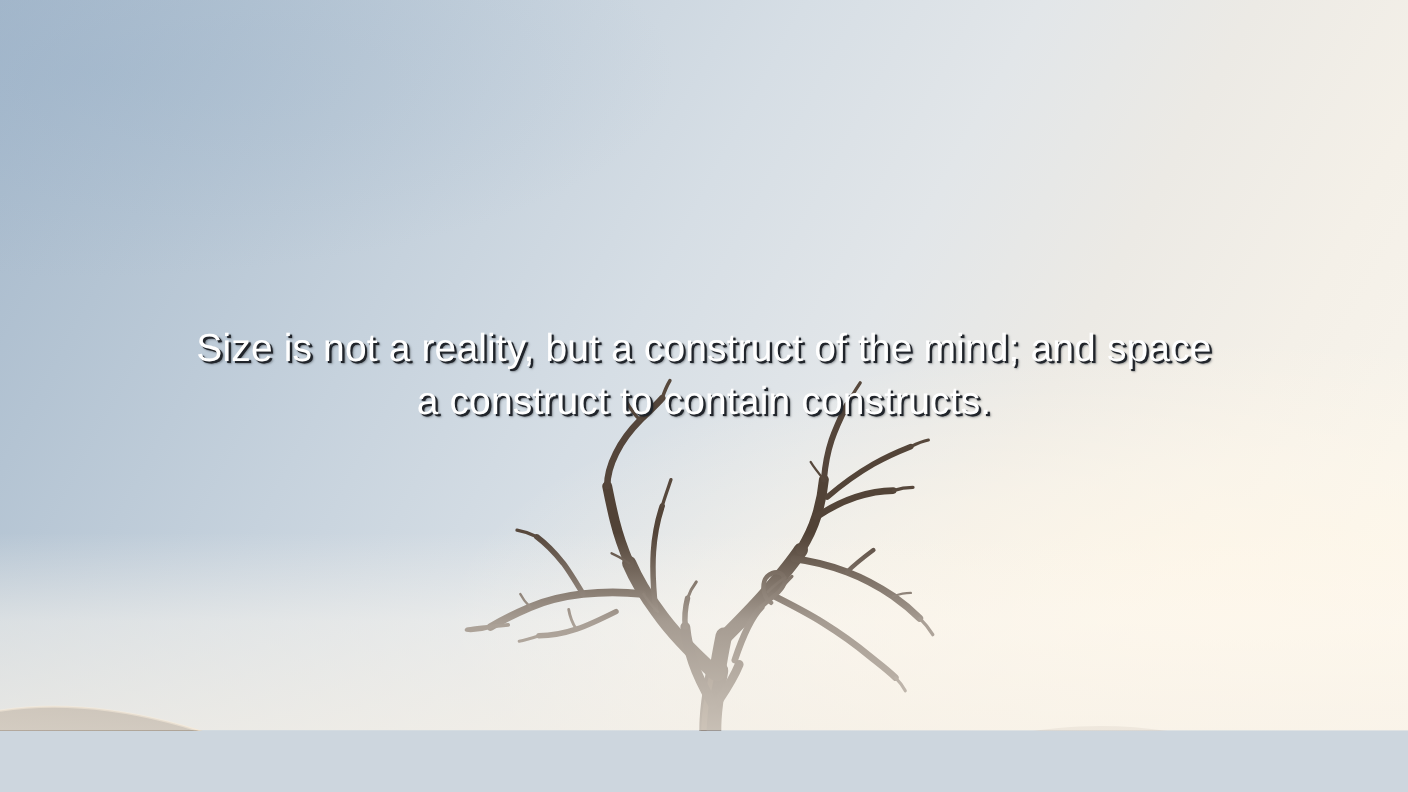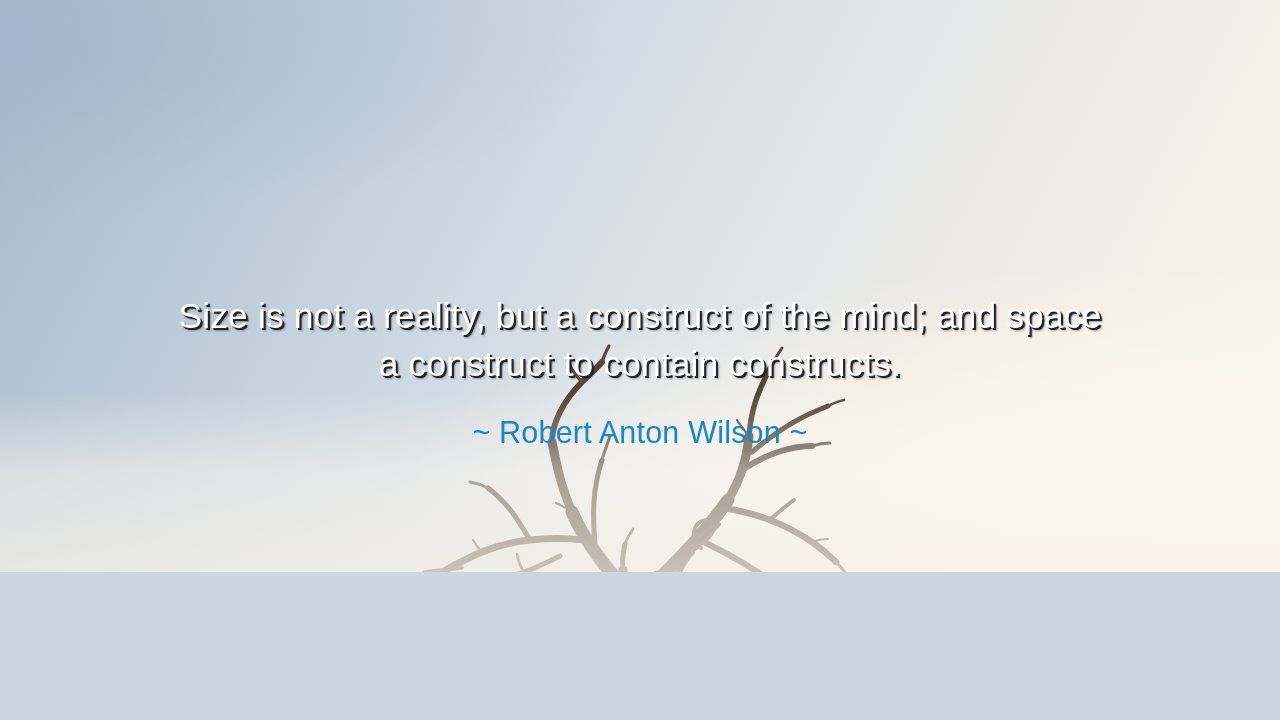--- a/index.html
+++ b/index.html
@@ -8,21 +8,21 @@
   html, body {
     width:1280px; height:720px;
     overflow:hidden;
     background:#cdd6de;
     font-family:"Liberation Sans", sans-serif;
   }
 
   
   #scene {
     position:relative;
-    width:1280px; height:572px;
+    width:1280px; height:664px;
     overflow:hidden;
   }
 
   
   .sky {
     position:absolute; inset:0;
     background:
       linear-gradient(118deg,
         #a5b8cb 0%,
         #b4c4d3 14%,
@@ -230,16 +230,15 @@
       </g>
     </svg>
   </div>
 
   <div class="ground-haze"></div>
 
   <div class="overlay">
     <div class="quote">Size is not a reality, but a construct of the mind; and space
 a construct to contain constructs.</div>
 
-    <div class="attribution">~ Robert Anton Wilson ~</div>
   </div>
 
 </div>
 
 </body></html>

